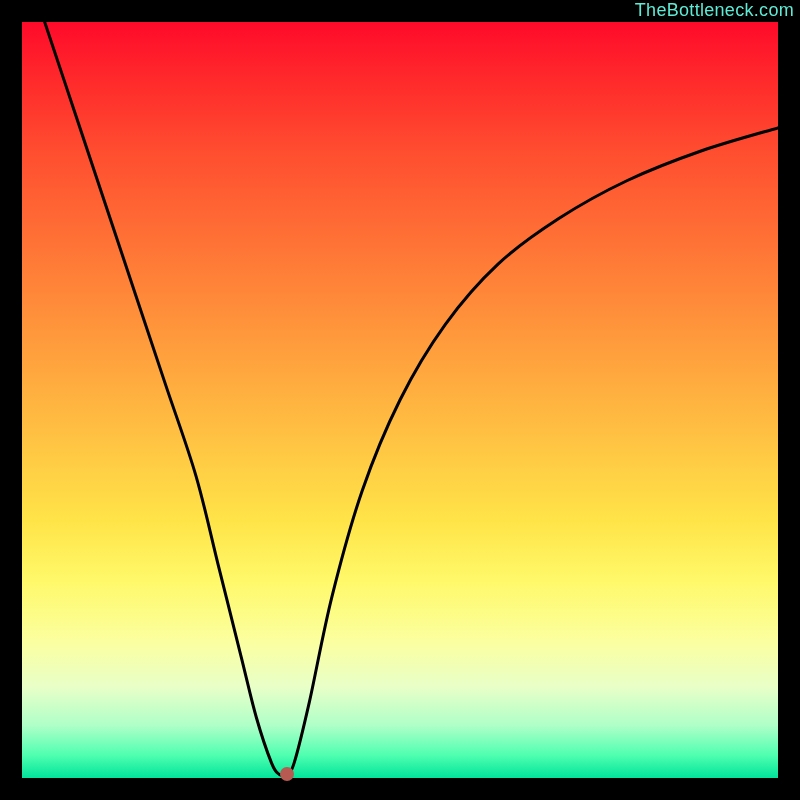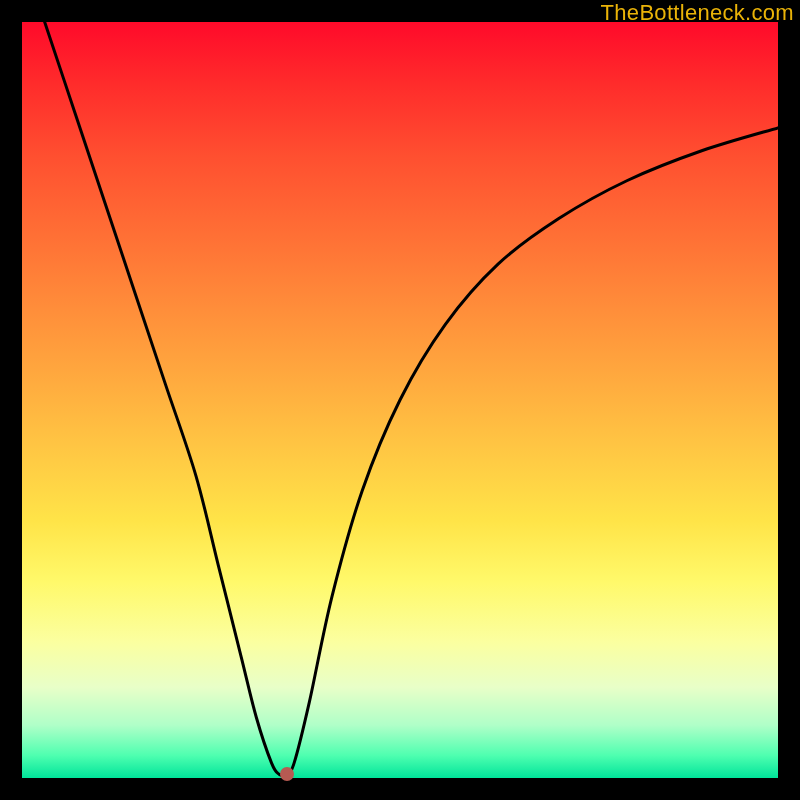--- a/index.html
+++ b/index.html
@@ -38,22 +38,22 @@
       #e8ffc8 88%,
       #b0ffc8 93%,
       #4fffb0 97%,
       #00e49a 100%
     );
   }
   .watermark {
     position: absolute;
     top: 0px;
     right: 6px;
-    color: #eab308;
-    font-size: 22px;
+    color: #5eead4;
+    font-size: 18px;
     font-weight: 500;
     letter-spacing: 0.3px;
     z-index: 5;
     text-align: center;
   }
   svg.curve {
     position: absolute;
     top: 0;
     left: 0;
     width: 756px;

